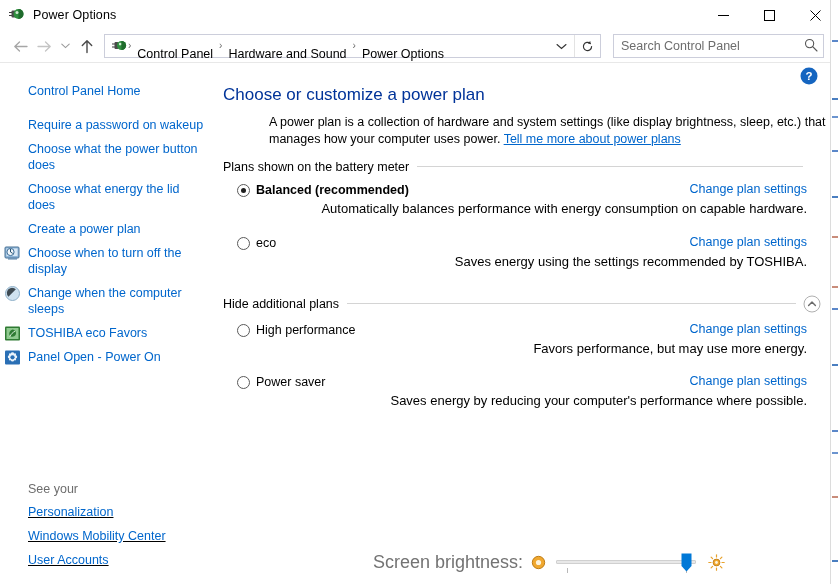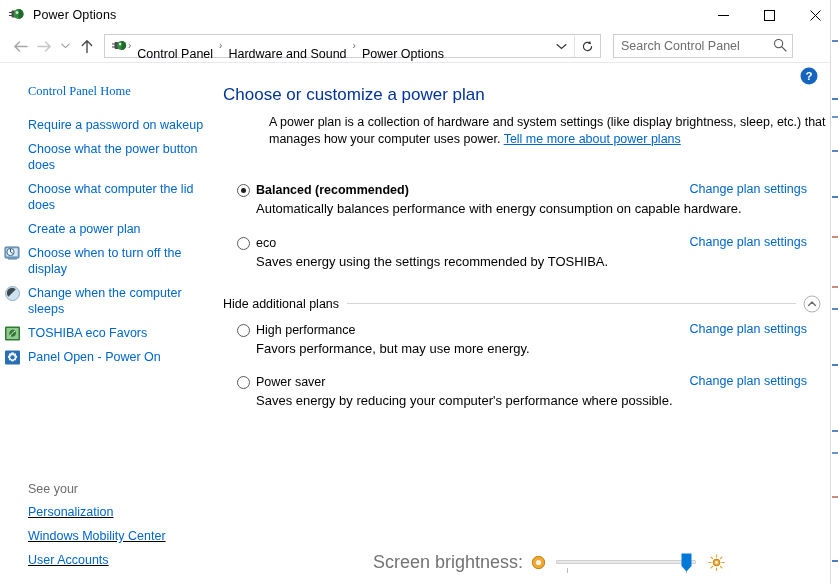--- a/index.html
+++ b/index.html
@@ -111,21 +111,21 @@
   .addr-refresh {
     position: absolute;
     right: 0; top: 0;
     width: 26px; height: 22px;
     display: flex; align-items: center; justify-content: center;
     border-left: 1px solid #e3e3e3;
     color: #333; font-size: 13px;
   }
   .searchbox {
     margin-left: 12px;
-    width: 180px; height: 24px;
+    width: 211px; height: 24px;
     border: 1px solid #cccedb;
     background: #ffffff;
     display: flex;
     align-items: center;
     position: relative;
   }
   .searchbox input {
     border: none; outline: none;
     background: transparent;
     font-family: "Liberation Sans", sans-serif;
@@ -164,21 +164,21 @@
     text-decoration: none;
     cursor: default;
     padding-left: 28px;
     position: relative;
   }
   .side-icon {
     position: absolute;
     left: 4px; top: 0px;
     width: 17px; height: 17px;
   }
-  .sb-home { position: absolute; left: 0; top: 20px; width: 200px; font-family: Liberation Serif, serif; }
+  .sb-home { position: absolute; left: 0; top: 20px; width: 200px; }
   .sb-list { position: absolute; left: 0; top: 54px; width: 208px; }
   .sb-list .side-link { margin-bottom: 8px; }
   .sb-seealso {
     position: absolute; left: 28px; top: 419px;
     font-size: 12.5px; color: #6d6d6d;
   }
   .sb-footer { position: absolute; left: 0; top: 441px; width: 208px; text-decoration: underline; }
   .sb-footer .side-link { margin-bottom: 8px; }
 
   
@@ -242,20 +242,21 @@
     width: 18px; height: 18px;
     flex: 0 0 auto;
     cursor: default;
   }
 
   
   .plan {
     position: absolute;
     left: 22px;
     width: 570px;
+    text-align: right;
   }
   .plan-main {
     display: flex;
     align-items: flex-start;
     position: relative;
   }
   .radio {
     width: 13px; height: 13px;
     border-radius: 50%;
     border: 1px solid #5a5a5a;
@@ -448,21 +449,21 @@
 
     <div class="sidebar">
 
       <div class="sb-home">
         <a class="side-link">Control Panel Home</a>
       </div>
 
       <div class="sb-list">
         <a class="side-link">Require a password on wakeup</a>
         <a class="side-link">Choose what the power button does</a>
-        <a class="side-link">Choose what computer the lid does</a>
+        <a class="side-link">Choose what energy the lid does</a>
         <a class="side-link">Create a power plan</a>
 
         <a class="side-link">
           <svg class="side-icon" viewBox="0 0 17 17">
             <rect x="1" y="2" width="14" height="11" rx="1" fill="#8fb6d9" stroke="#4a7296" stroke-width="1"></rect>
             <rect x="2.5" y="3.5" width="11" height="7.5" fill="#d9e8f5"></rect>
             <circle cx="6.5" cy="7" r="3.6" fill="#f2f7fb" stroke="#3a6b96" stroke-width="1"></circle>
             <path d="M6.5 4.4 V7 L8.4 8.2" stroke="#25506f" stroke-width="1" fill="none" stroke-linecap="round"></path>
             <rect x="4" y="13" width="9" height="1.6" fill="#6f94b5"></rect>
           </svg>
@@ -513,20 +514,24 @@
         <circle cx="9" cy="9" r="8.5" fill="#1565c0"></circle>
         <text x="9" y="13.2" font-family="Liberation Sans, sans-serif" font-size="11.5" font-weight="bold" fill="#ffffff" text-anchor="middle">?</text>
       </svg>
 
       <div class="main-title">Choose or customize a power plan</div>
 
       <div class="main-desc">
         <span>A power plan is a collection of hardware and system settings (like display brightness, sleep, etc.) that manages how your computer uses power. </span><a class="inline-link">Tell me more about power plans</a>
       </div>
 
+      <div class="group-head" style="top:95px;">
+        <span class="gh-label">Plans shown on the battery meter</span>
+        <span class="gh-rule"></span>
+      </div>
 
       <div class="plan" style="top:119px;">
         <div class="plan-main">
           <span class="radio checked"></span>
           <span class="plan-name bold">Balanced (recommended)</span>
           <a class="plan-link">Change plan settings</a>
         </div>
         <div class="plan-desc">Automatically balances performance with energy consumption on capable hardware.</div>
       </div>
 

